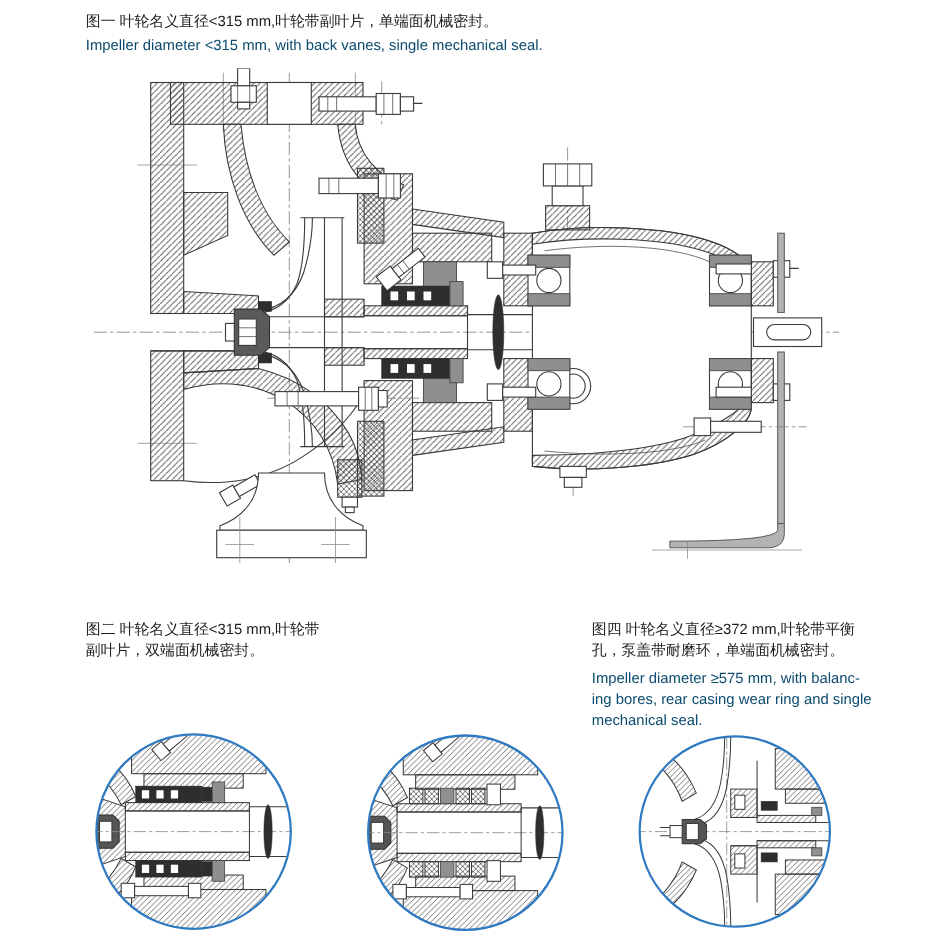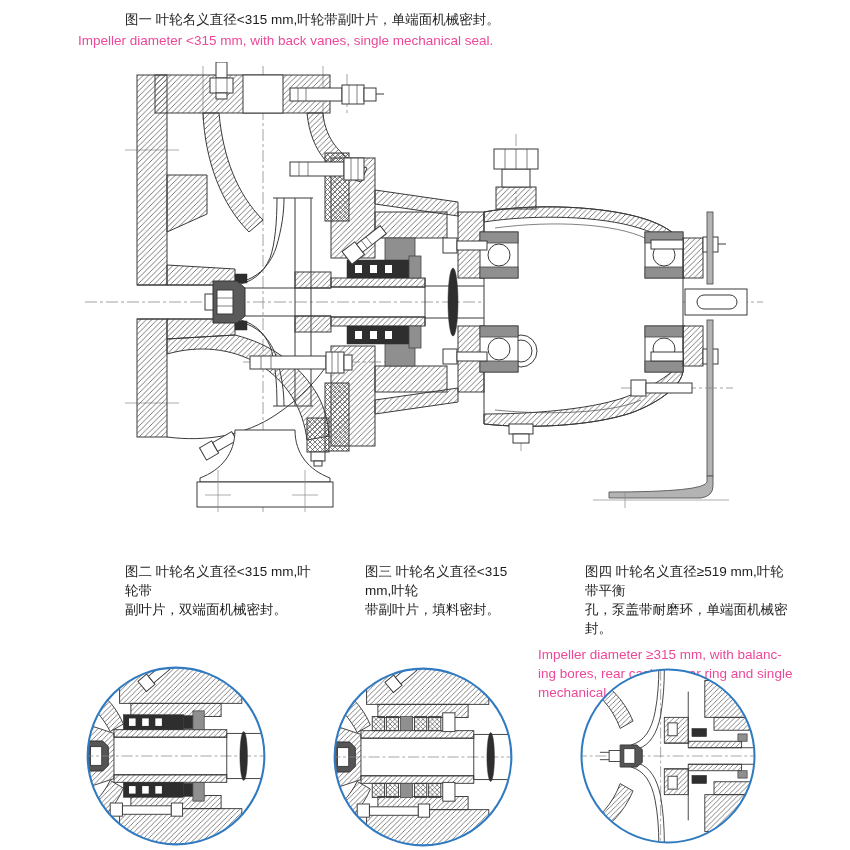--- a/index.html
+++ b/index.html
@@ -1,21 +1,21 @@
 <!DOCTYPE html>
 <html><head>
 <meta charset="utf-8">
 <style>
   html,body{margin:0;padding:0;background:#fff;}
   body{
     width:850px;height:850px;position:relative;overflow:hidden;
     font-family:"Liberation Sans","DejaVu Sans",sans-serif;color:#2b2b2b;
   }
-  .cap-zh{font-size:13.5px;line-height:19px;color:#1d1d1d;white-space:pre-line;margin-left:47px;}
-  .cap-en{font-size:13.5px;line-height:19px;color:#ec4899;white-space:pre-line;margin-top:7px;}
+  .cap-zh{font-size:13.5px;line-height:19px;color:#1d1d1d;white-space:pre-line;}
+  .cap-en{font-size:13.5px;line-height:19px;color:#0c4a6e;white-space:pre-line;margin-top:7px;}
   .abs{position:absolute;}
   svg{display:block;}
   .ln{stroke:#3a3a3a;stroke-width:1;fill:none;}
   .lnt{stroke:#4a4a4a;stroke-width:.7;fill:none;}
   .cl{stroke:#8a8a8a;stroke-width:.8;fill:none;stroke-dasharray:12 3 3 3;}
   .clt{stroke:#8a8a8a;stroke-width:.7;fill:none;}
   .wh{fill:#fff;stroke:#3a3a3a;stroke-width:1;}
   .hz{fill:url(#h45);stroke:#3a3a3a;stroke-width:1;}
   .xz{fill:url(#xh);stroke:#3a3a3a;stroke-width:1;}
   .dk{fill:#2e2e2e;stroke:#2e2e2e;stroke-width:.5;}
@@ -338,22 +338,20 @@
         <rect class="wh" x="43" y="153" width="52" height="9"></rect>
         <rect class="wh" x="95" y="150" width="12" height="14"></rect>
     <path class="lnt" d="M162,10 C170,22 175,34 177,48"></path>
     <path class="lnt" d="M162,190 C170,178 175,166 177,152"></path>
   </g>
   <circle cx="100" cy="100" r="94" fill="none" stroke="#2f7ac1" stroke-width="2.2"></circle>
 </svg>
 </div>
 
 <div class="abs" style="left:318px;top:562px;width:214px;">
-  <div class="cap-zh">图三  叶轮名义直径&lt;315 mm,叶轮
-带副叶片，填料密封。</div>
 </div>
 <div class="abs" style="left:329px;top:663px;">
 <svg width="188" height="188" viewBox="0 0 200 200">
   <defs>
         <clipPath id="cB">
           <circle cx="100" cy="100" r="94"></circle>
         </clipPath>
       </defs>
   <g clip-path="url(#cB)">
     <rect x="0" y="0" width="200" height="200" fill="#fff"></rect>
@@ -397,23 +395,23 @@
         <rect class="wh" x="43" y="153" width="52" height="9"></rect>
         <rect class="wh" x="95" y="150" width="12" height="14"></rect>
     <path class="lnt" d="M162,10 C170,22 175,34 177,48"></path>
     <path class="lnt" d="M162,190 C170,178 175,166 177,152"></path>
   </g>
   <circle cx="100" cy="100" r="94" fill="none" stroke="#2f7ac1" stroke-width="2.2"></circle>
 </svg>
 </div>
 
 <div class="abs" style="left:538px;top:562px;width:256px;">
-  <div class="cap-zh">图四  叶轮名义直径≥519 mm,叶轮带平衡
+  <div class="cap-zh">图四  叶轮名义直径≥372 mm,叶轮带平衡
 孔，泵盖带耐磨环，单端面机械密封。</div>
-  <div class="cap-en">Impeller diameter ≥315 mm, with balanc-
+  <div class="cap-en">Impeller diameter ≥575 mm, with balanc-
 ing bores, rear casing wear ring and single
 mechanical seal.</div>
 </div>
 <div class="abs" style="left:576px;top:664px;">
 <svg width="184" height="184" viewBox="0 0 200 200">
   <defs>
         <clipPath id="cC">
           <circle cx="100" cy="100" r="94"></circle>
         </clipPath>
       </defs>

